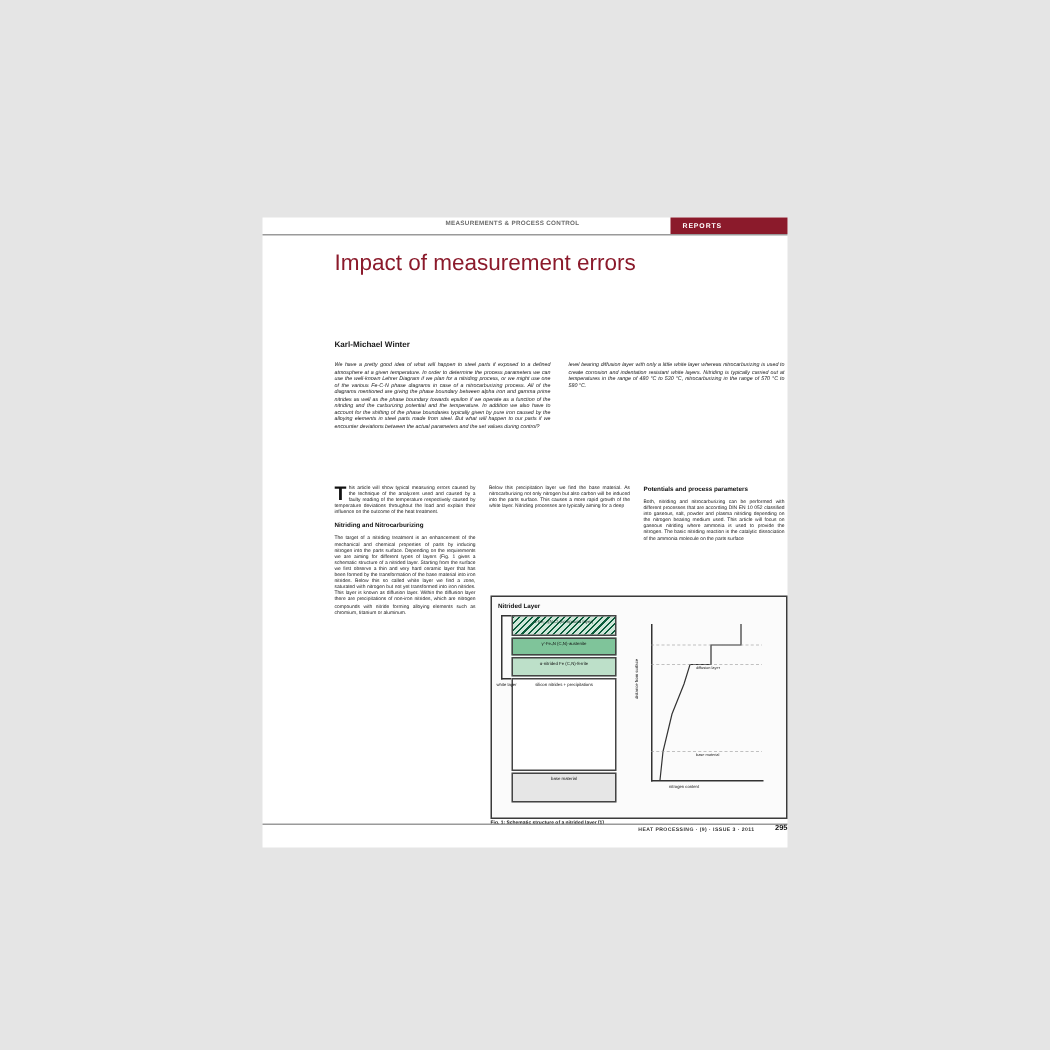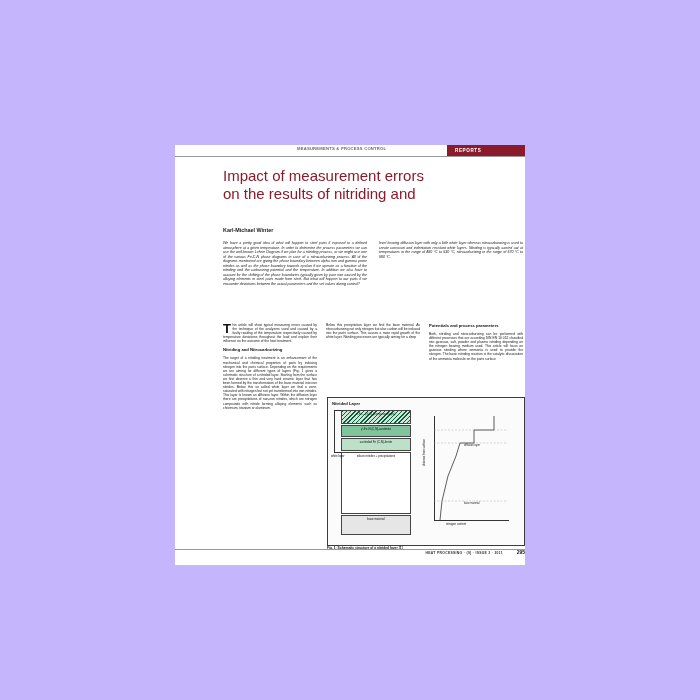--- a/index.html
+++ b/index.html
@@ -7,21 +7,21 @@
     padding: 0;
     width: 700px;
     height: 700px;
     background: #ffffff;
     font-family: "Liberation Sans", sans-serif;
   }
   #page {
     position: relative;
     width: 700px;
     height: 700px;
-    background: #c4b5fd;
+    background: #e5e5e5;
     overflow: hidden;
   }
   
   .sheet {
     position: absolute;
     left: 175px;
     top: 145px;
     width: 350px;
     height: 420px;
     background: #ffffff;
@@ -286,21 +286,20 @@
     <div class="hdr">
       <div class="hdr-cat">MEASUREMENTS &amp; PROCESS CONTROL</div>
       <div class="hdr-tag">
         <span>REPORTS</span>
       </div>
       <div class="hdr-line"></div>
     </div>
 
     <div class="title">
       <span class="l">Impact of measurement errors</span>
-      <span class="l">on the results of nitriding and</span>
     </div>
     <div class="author">Karl-Michael Winter</div>
 
     <div class="abstract">
       <div class="col">We have a pretty good idea of what will happen to steel parts if exposed to a defined atmosphere at a given temperature. In order to determine the process parameters we can use the well-known Lehrer Diagram if we plan for a nitriding process, or we might use one of the various Fe-C-N phase diagrams in case of a nitrocarburizing process. All of the diagrams mentioned are giving the phase boundary between alpha iron and gamma prime nitrides as well as the phase boundary towards epsilon if we operate as a function of the nitriding and the carburizing potential and the temperature. In addition we also have to account for the shifting of the phase boundaries typically given by pure iron caused by the alloying elements in steel parts made from steel. But what will happen to our parts if we encounter deviations between the actual parameters and the set values during control?</div>
       <div class="col">level bearing diffusion layer with only a little white layer whereas nitrocarburizing is used to create corrosion and indentation resistant white layers. Nitriding is typically carried out at temperatures in the range of 480 °C to 530 °C, nitrocarburizing in the range of 570 °C to 580 °C.</div>
     </div>
 
     <div class="body">
       <div class="col3">

